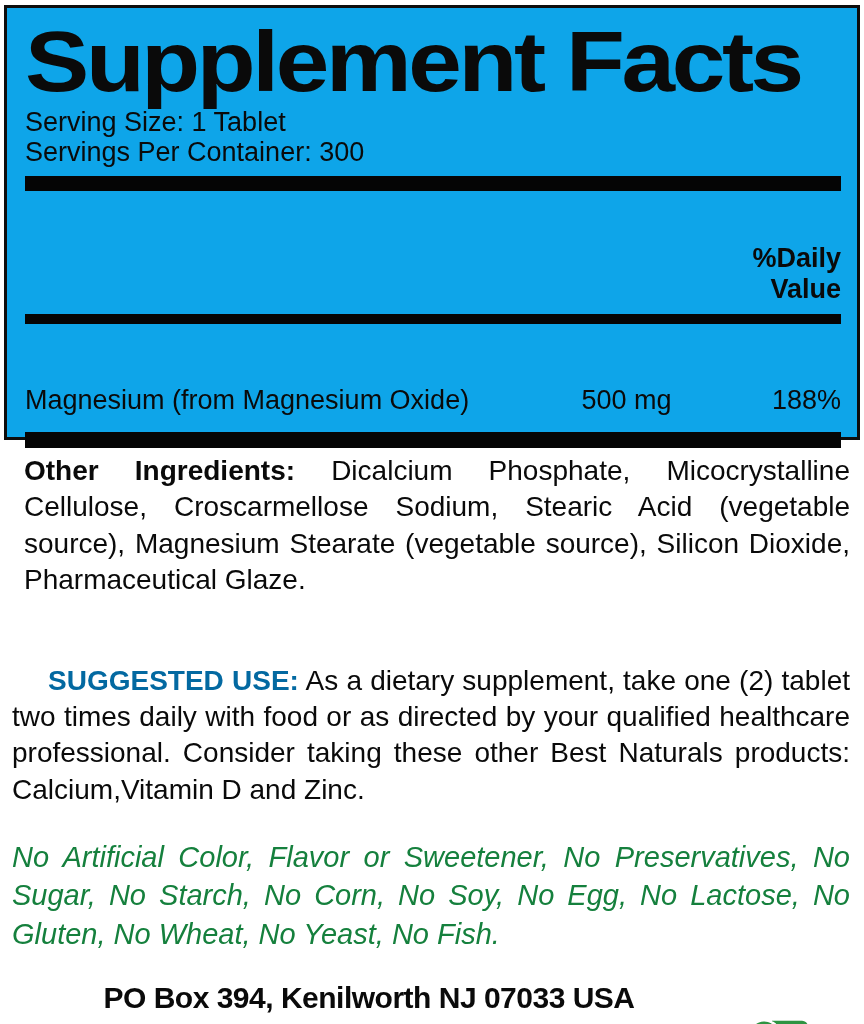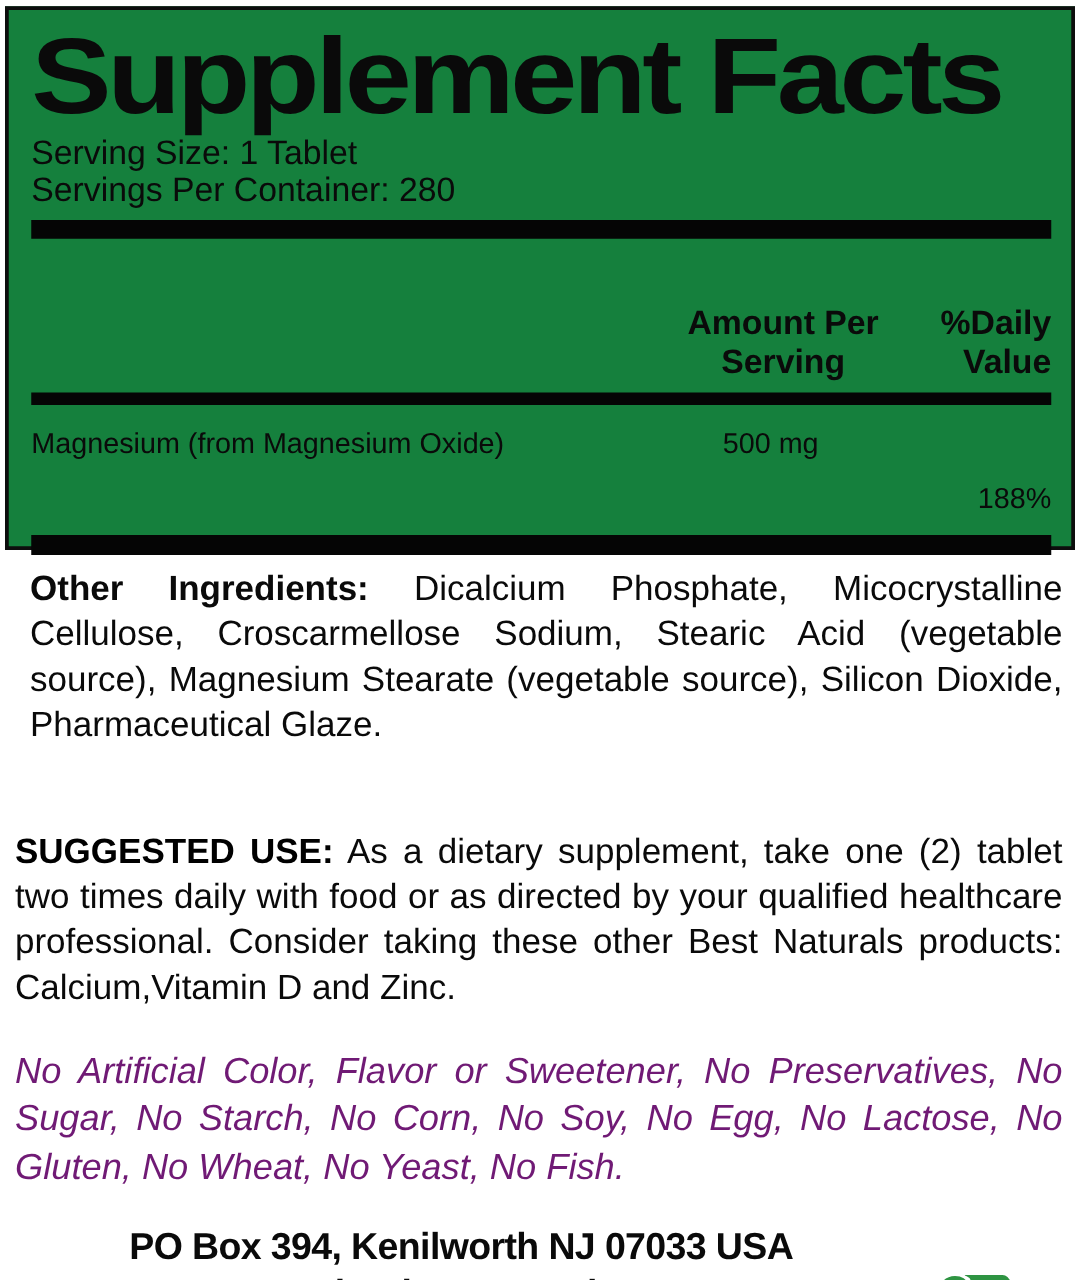--- a/index.html
+++ b/index.html
@@ -11,21 +11,21 @@
     overflow: hidden;
     position: relative;
   }
 
   
   .facts-box {
     margin: 5px 4px 0 4px;
     border: 3px solid #0d0d0d;
     padding: 8px 16px 0 18px;
     height: 435px;
-    background: #15803d;
+    background: #0ea5e9;
   }
   .facts-title {
     font-size: 86px;
     font-weight: bold;
     letter-spacing: -3px;
     line-height: 1.0;
     white-space: nowrap;
     transform: scaleX(1.12);
     transform-origin: left center;
     margin-top: 2px;
@@ -39,45 +39,44 @@
   .hdr-row {
     display: flex; align-items: flex-end;
     padding: 8px 0 10px 0;
     font-weight: bold; font-size: 27px; line-height: 1.12;
   }
   .hdr-spacer { flex: 1; }
   .col-amount { width: 165px; text-align: center; }
   .col-daily  { width: 106px; text-align: right; margin-left: 26px; margin-top: 44px; }
 
   .data-row {
-    display: flex; align-items: flex-start;
+    display: flex; align-items: flex-end;
     padding: 17px 0 16px 0;
-    font-size: 23px;
-    gap: 10px;
+    font-size: 27px;
   }
   .nutrient-name { flex: 1; }
 
   
   .para {
     font-size: 28px;
     line-height: 1.3;
     text-align: justify;
   }
   .other-ingredients { margin: 13px 14px 0 24px; }
   .other-ingredients .lead { font-weight: bold; }
 
   .suggested-use { margin: 64px 14px 0 12px; }
-  .suggested-use .lead { font-weight: bold; color: #000000; }
+  .suggested-use .lead { font-weight: bold; color: #0369a1; margin-left: 36px; }
 
   .free-of {
     margin: 30px 14px 0 12px;
     font-size: 29px;
     line-height: 1.32;
     font-style: italic;
-    color: #701a75;
+    color: #15803d;
     text-align: justify;
   }
 
   
   .footer {
     position: relative;
     margin-top: 26px;
     padding: 0 154px 0 28px;
     font-weight: bold;
     font-size: 30px;
@@ -99,28 +98,27 @@
   }
 </style>
 </head>
 <body>
 
 <div class="facts-box">
   <div class="facts-title">Supplement Facts</div>
 
   <div class="serving-block">
     <div>Serving Size: 1 Tablet</div>
-    <div>Servings Per Container: 280</div>
+    <div>Servings Per Container: 300</div>
   </div>
 
   <div class="bar bar-thick-top"></div>
 
   <div class="hdr-row">
     <div class="hdr-spacer"></div>
-    <div class="col-amount">Amount Per Serving</div>
     <div class="col-daily">%Daily Value</div>
   </div>
 
   <div class="bar bar-thin"></div>
 
   <div class="data-row">
     <div class="nutrient-name">Magnesium (from Magnesium Oxide)</div>
     <div class="col-amount">500 mg</div>
     <div class="col-daily">188%</div>
   </div>

